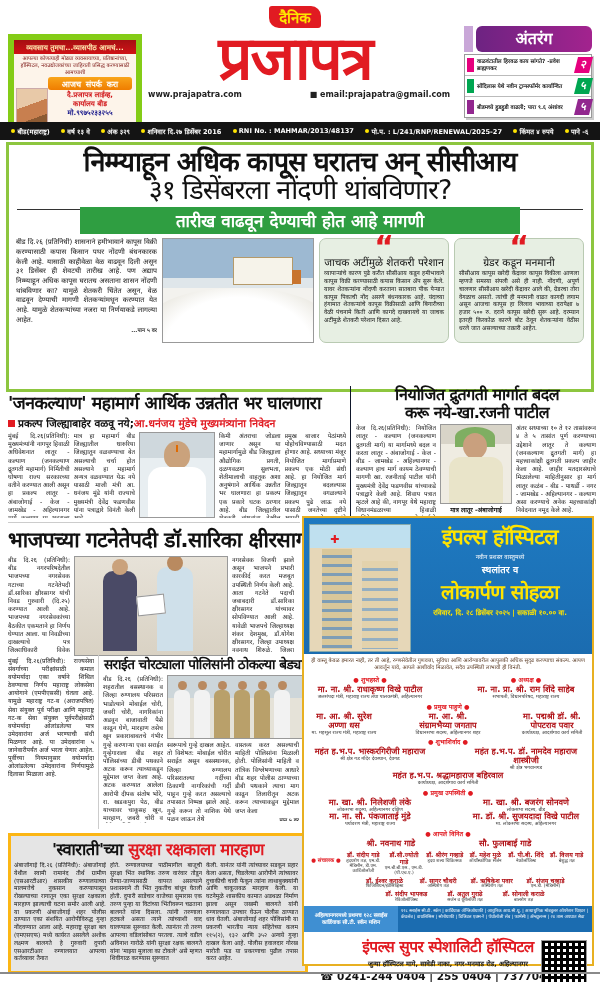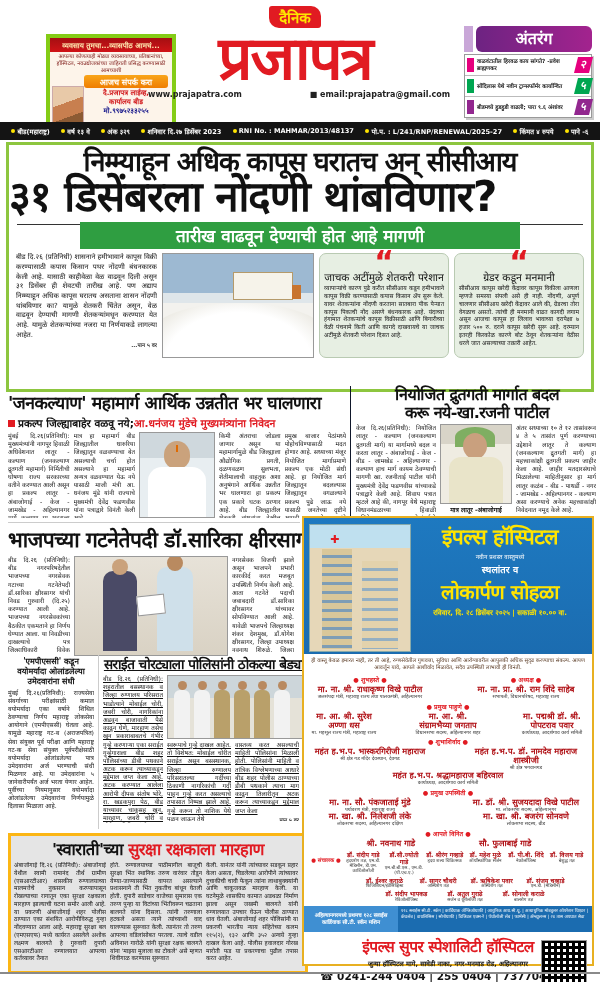--- a/index.html
+++ b/index.html
@@ -2,24 +2,24 @@
 <html><head>
 <meta charset="utf-8">
 <style>
   html,body{margin:0;padding:0;background:#e8e8e8;}
   #page{position:relative;width:600px;height:982px;background:#fff;font-family:"DejaVu Sans","Liberation Sans",sans-serif;overflow:hidden;color:#111;}
   .abs{position:absolute;}
   .j{text-align:justify;}
   .clip{overflow:hidden;}
   .red{color:#e11b22;}
   
-  .mast-ad{left:8px;top:34px;width:122px;height:92px;border:4px solid #84cc16;background:#fdf4ea;font-size:6px;margin-left:38px;}
+  .mast-ad{left:8px;top:34px;width:122px;height:92px;border:6px solid #84cc16;background:#fdf4ea;font-size:6px;}
   .mast-ad .t{background:linear-gradient(#a50f12,#d01317);color:#ffe9b0;font-weight:bold;font-size:7.2px;text-align:center;padding:2px 1px;}
   .mast-ad .bd{color:#7a1210;font-size:5.4px;text-align:center;padding:1px 2px;line-height:1.25;}
-  .mast-ad .cta{background:linear-gradient(#f9a51a,#ef7d00);color:#fff;font-weight:bold;font-size:8px;text-align:center;border-radius:3px;margin:1px 4px 1px 34px;padding:1px 0;}
+  .mast-ad .cta{background:linear-gradient(#f9a51a,#ef7d00);color:#fff;font-weight:bold;font-size:8px;text-align:center;border-radius:3px;margin:1px 4px 1px 34px;padding:1px 0;font-family:Liberation Mono, monospace;}
   .mast-ad .l1,.mast-ad .l2{color:#d01317;font-weight:bold;font-size:7px;text-align:center;margin-left:30px;line-height:1.2;}
   .mast-ad .ph{color:#1a1a8c;font-weight:bold;font-size:7px;text-align:center;margin-left:30px;}
   .mini-photo{position:absolute;left:2px;bottom:2px;width:30px;height:40px;background:linear-gradient(160deg,#e8c9a8 0 40%,#c87f4f 40% 70%,#8c5a33 70%);border:1px solid #caa;}
   .logo-wrap{left:130px;top:6px;width:330px;text-align:center;}
   .dainik{display:inline-block;background:#e11b22;color:#ffe400;font-weight:bold;font-size:15px;padding:1px 10px;border-radius:3px 10px 3px 10px;}
   .logo{color:#e11b22;font-weight:bold;font-size:60px;line-height:1.0;letter-spacing:-2px;}
   .logo-sub{display:flex;justify-content:space-between;margin:2px 10px 0 18px;font-size:8px;font-weight:bold;color:#222;}
   .antarang{right:8px;top:26px;width:128px;}
   .ant-head{display:flex;align-items:stretch;height:26px;margin-bottom:2px;}
   .ant-bar{width:9px;background:#c9a7d8;margin-right:3px;}
@@ -30,21 +30,21 @@
   .ant-sq{width:7px;height:14px;margin-right:3px;flex:none;}
   .ant-txt{flex:1;font-size:5.6px;font-weight:bold;color:#222;line-height:1.2;}
   .ant-pg{flex:none;width:15px;height:16px;color:#fff;font-weight:bold;font-size:11px;text-align:center;line-height:16px;transform:skewX(-14deg);margin-left:2px;}
   
   .infobar{left:0;top:122px;width:600px;height:18px;background:#141414;display:flex;align-items:center;justify-content:space-evenly;}
   .info-item{display:flex;align-items:center;color:#fff;font-size:6.6px;font-weight:bold;white-space:nowrap;}
   .dot{width:4px;height:4px;border-radius:50%;background:#ffe400;margin-right:2px;}
   
   .lead{left:6px;top:142px;width:582px;height:244px;border:3px solid #8dc63f;background:#fff;}
   .lead .h1{font-size:27px;font-weight:bold;text-align:center;line-height:1.05;margin-top:3px;letter-spacing:-1px;}
-  .lead .h2{font-size:42px;font-weight:bold;line-height:1.0;letter-spacing:-1px;}
+  .lead .h2{font-size:27px;font-weight:normal;text-align:center;line-height:1.0;letter-spacing:-1px;}
   .subwrap{position:relative;height:26px;margin-top:4px;}
   .subline{position:absolute;left:8px;right:8px;top:2px;border-top:1.5px solid #333;}
   .subbar{position:relative;margin:0 auto;width:440px;background:#2f9e41;color:#fff;font-weight:bold;font-size:17px;text-align:center;padding:2px 0;}
   .lead-row{display:flex;gap:5px;padding:5px 7px 0 7px;}
   .lead-body{width:165px;font-size:7px;line-height:1.38;text-align:justify;}
   .jump{display:block;text-align:right;font-size:5.5px;font-weight:bold;color:#333;margin-top:2px;}
   .photo-cotton{width:150px;height:103px;flex:none;position:relative;background:linear-gradient(#9db9d2 0 38%,#dfe6ea 38% 48%,#f3f2ee 48%);border:1px solid #999;overflow:hidden;}
   .heap{position:absolute;left:-12px;bottom:-8px;width:175px;height:62px;background:radial-gradient(ellipse at 50% 100%,#ffffff 60%,#e9e7df 85%);border-radius:50% 50% 0 0;}
   .truck{position:absolute;left:70px;top:18px;width:58px;height:26px;background:#f6f3ea;border:1px solid #b59a6a;}
   .truck:after{content:"";position:absolute;right:-9px;bottom:0;width:9px;height:14px;background:#c8742e;}
@@ -81,21 +81,21 @@
   .photo-sarika{width:152px;height:98px;flex:none;background:linear-gradient(#e7e2d8,#d9d2c4);border:1px solid #999;position:relative;overflow:hidden;}
   .p-left{position:absolute;left:28px;top:14px;width:34px;height:80px;background:#4a4a66;border-radius:10px 10px 0 0;}
   .p-left:before{content:"";position:absolute;left:9px;top:-12px;width:16px;height:16px;border-radius:50%;background:#caa27c;}
   .p-right{position:absolute;right:34px;top:10px;width:36px;height:84px;background:#cfe0ea;border-radius:10px 10px 0 0;}
   .p-right:before{content:"";position:absolute;left:10px;top:-12px;width:16px;height:16px;border-radius:50%;background:#b98a60;}
   .cert{position:absolute;left:62px;top:38px;width:26px;height:18px;background:#fff;border:1px solid #999;transform:rotate(-6deg);}
   
   .mpsc{left:8px;top:657px;width:86px;height:172px;}
   .mpsc .t{font-size:8px;font-weight:bold;text-align:center;line-height:1.25;margin-bottom:2px;}
   .mpsc .bd{font-size:6.1px;line-height:1.33;text-align:justify;height:140px;overflow:hidden;}
-  .chor{left:98px;top:655px;width:202px;height:174px;border-left:1px solid #ccc;padding-left:4px;text-decoration:underline;}
+  .chor{left:98px;top:655px;width:202px;height:174px;border-left:1px solid #ccc;padding-left:4px;}
   .chor .h{font-size:13.5px;font-weight:bold;white-space:nowrap;text-align:center;letter-spacing:-0.5px;}
   .chor-row{display:flex;gap:4px;margin-top:2px;}
   .chor .c1{width:60px;height:148px;}
   .chor-right{width:134px;}
   .photo-police{width:134px;height:62px;background:linear-gradient(#cdd6da 0 35%,#e5e2d8 35%);border:1px solid #999;position:relative;overflow:hidden;}
   .cop{position:absolute;top:14px;width:16px;height:48px;border-radius:6px 6px 0 0;background:#b9a06a;}
   .cop:before{content:"";position:absolute;left:4px;top:-9px;width:9px;height:9px;border-radius:50%;background:#b98a60;}
   .cop.w{background:#f2f2f2;}
   .chor-cols{display:flex;gap:4px;margin-top:2px;}
   .chor-cols .ncol{width:64px;height:80px;}
@@ -198,21 +198,21 @@
     <span class="info-item">
         <span class="dot"></span>
         <span>वर्ष १३ वे</span>
       </span>
     <span class="info-item">
         <span class="dot"></span>
         <span>अंक ३२९</span>
       </span>
     <span class="info-item">
         <span class="dot"></span>
-        <span>शनिवार दि.२७ डिसेंबर 2023</span>
+        <span>शनिवार दि.२७ डिसेंबर 2016</span>
       </span>
     <span class="info-item">
         <span class="dot"></span>
         <span>RNI No. : MAHMAR/2013/48137</span>
       </span>
     <span class="info-item">
         <span class="dot"></span>
         <span>पो.प. : L/241/RNP/RENEWAL/2025-27</span>
       </span>
     <span class="info-item">
@@ -306,21 +306,20 @@
         <div class="cert"></div>
       </div>
       <div class="ncol">
         <span>नगरसेवक विजयी झाले असून भाजपने प्रभारी कारकीर्द करत मजबूत उपस्थिती निर्णय केली आहे. आता गटनेते पदाची जबाबदारी डॉ.सारिका क्षीरसागर यांच्यावर सोपविण्यात आली आहे. यावेळी भाजपचे जिल्हाध्यक्ष शंकर देशमुख, डॉ.योगेश क्षीरसागर, जिल्हा उपाध्यक्ष नवनाथ शिरुळे, जिल्हा सचिव साहेबराव ढेरले, जिल्हा सरचिटणीस</span>
         
       </div>
     </div>
   </div>
 
   <div class="abs mpsc">
-    <div class="t">'एमपीएससी' कडून वयोमर्यादा ओलांडलेल्या उमेदवारांना संधी</div>
     <div class="bd">मुंबई दि.२६(प्रतिनिधी): राज्यसेवा संवर्गाच्या परीक्षांसाठी कमाल वयोमर्यादा एका वर्षाने शिथिल ठेवण्याचा निर्णय महाराष्ट्र लोकसेवा आयोगाने (एमपीएससी) घेतला आहे. यामुळे महाराष्ट्र गट-ब (अराजपत्रित) सेवा संयुक्त पूर्व परीक्षा आणि महाराष्ट्र गट-क सेवा संयुक्त पूर्वपरीक्षेसाठी वयोमर्यादा ओलांडलेल्या पात्र उमेदवारांना अर्ज भरण्याची संधी मिळणार आहे. या उमेदवारांना ५ जानेवारीपर्यंत अर्ज भरता येणार आहेत. पूर्वीच्या नियमानुसार वयोमर्यादा ओलांडलेल्या उमेदवारांना निर्णयामुळे दिलासा मिळाला आहे.</div>
   </div>
 
   <div class="abs chor">
     <div class="h">सराईत चोरट्याला पोलिसांनी ठोकल्या बेड्या</div>
     <div class="chor-row">
       <div class="ncol c1 clip">बीड दि.२६ (प्रतिनिधी): शहरातील बसस्थानक व जिल्हा रुग्णालय परिसरात भाडोत्याने मोबाईल चोरी, जबरी चोरी, नागरिकांना अडवून बाजावाती पैसे काढून घेणे, मारहाण तसेच खून प्रकाराबाबतचे गंभीर गुन्हे करणाऱ्या एका सराईत गुन्हेगाराला बीड शहर पोलिसांच्या डीबी पथकाने अटक करून त्याच्याकडून मुद्देमाल जप्त केला आहे. अटक करण्यात आलेला आरोपी दीपक संतोष भोरे, रा. खडकपुरा पेठ, बीड याच्यावर चाकूसह खून, मारहाण, जबरी चोरी व चोरीसह विविध गंभीर</div>
       <div class="chor-right">
         <div class="photo-police">
           <div class="cop w" style="left:6px"></div>
@@ -407,36 +406,36 @@
       </div>
       <div class="prow" style="width:60%;margin:0 auto;">
         <div>
             <div class="pn">महंत ह.भ.प. श्रद्धामहाराज बहिरवाल</div>
             <div class="pr">कार्याध्यक्ष, आदर्शगाव कार्य समिती</div>
           </div>
       </div>
       <div class="slabel">● प्रमुख उपस्थिती ●</div>
       <div class="prow">
         <div>
+            <div class="pn">मा. खा. श्री. निलेशजी लंके</div>
+            <div class="pr">लोकसभा सदस्य, अहिल्यानगर दक्षिण</div>
+          </div>
+        <div>
+            <div class="pn">मा. खा. श्री. बजरंग सोनवणे</div>
+            <div class="pr">लोकसभा सदस्य, बीड</div>
+          </div>
+      </div>
+      <div class="prow">
+        <div>
             <div class="pn">मा. ना. सौ. पंकजाताई मुंडे</div>
             <div class="pr">पर्यावरण मंत्री, महाराष्ट्र राज्य</div>
           </div>
         <div>
             <div class="pn">मा. डॉ. श्री. सुजयदादा विखे पाटील</div>
             <div class="pr">मा. लोकसभा सदस्य, अहिल्यानगर</div>
-          </div>
-      </div>
-      <div class="prow">
-        <div>
-            <div class="pn">मा. खा. श्री. निलेशजी लंके</div>
-            <div class="pr">लोकसभा सदस्य, अहिल्यानगर दक्षिण</div>
-          </div>
-        <div>
-            <div class="pn">मा. खा. श्री. बजरंग सोनवणे</div>
-            <div class="pr">लोकसभा सदस्य, बीड</div>
           </div>
       </div>
       <div class="slabel">● आपले विनित ●</div>
       <div class="prow" style="width:70%;margin:0 auto;">
         <div class="pn">श्री. नवनाथ गाडे</div>
         <div class="pn">सौ. फुलाबाई गाडे</div>
       </div>
       <div class="sanch-wrap">
         <div class="sanch-label">● संचालक ●</div>
         <div class="sanch-main">

